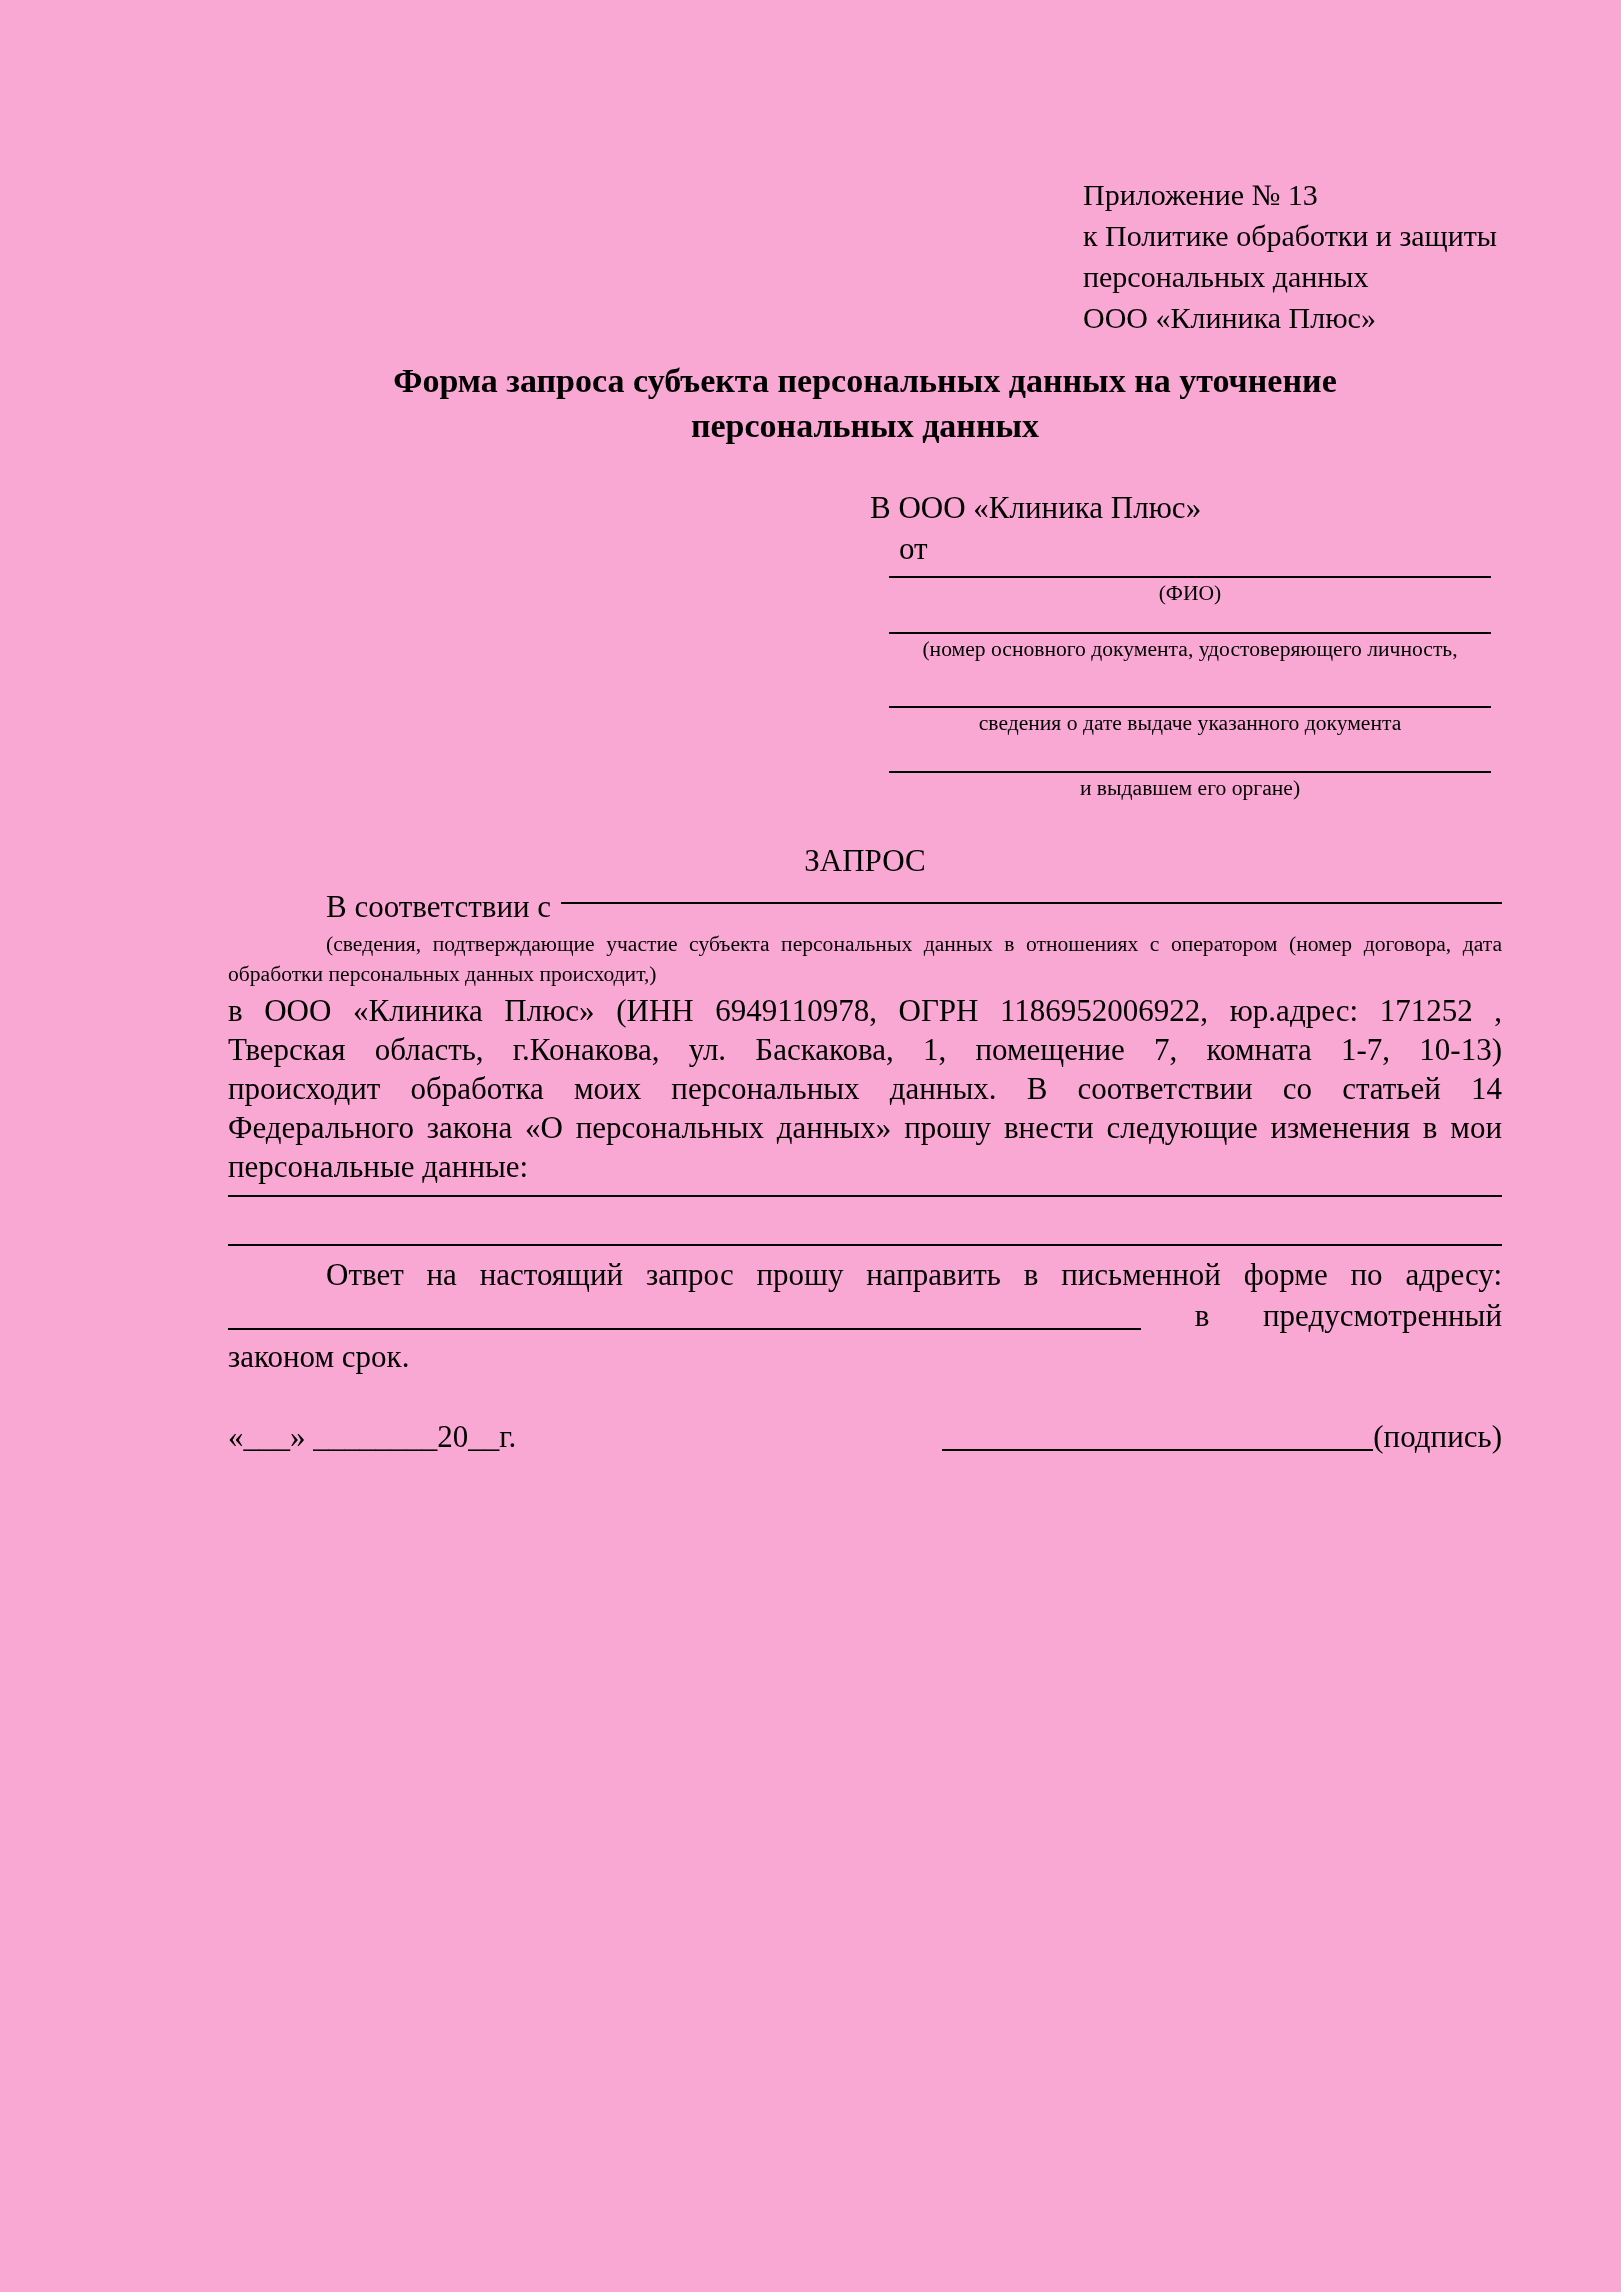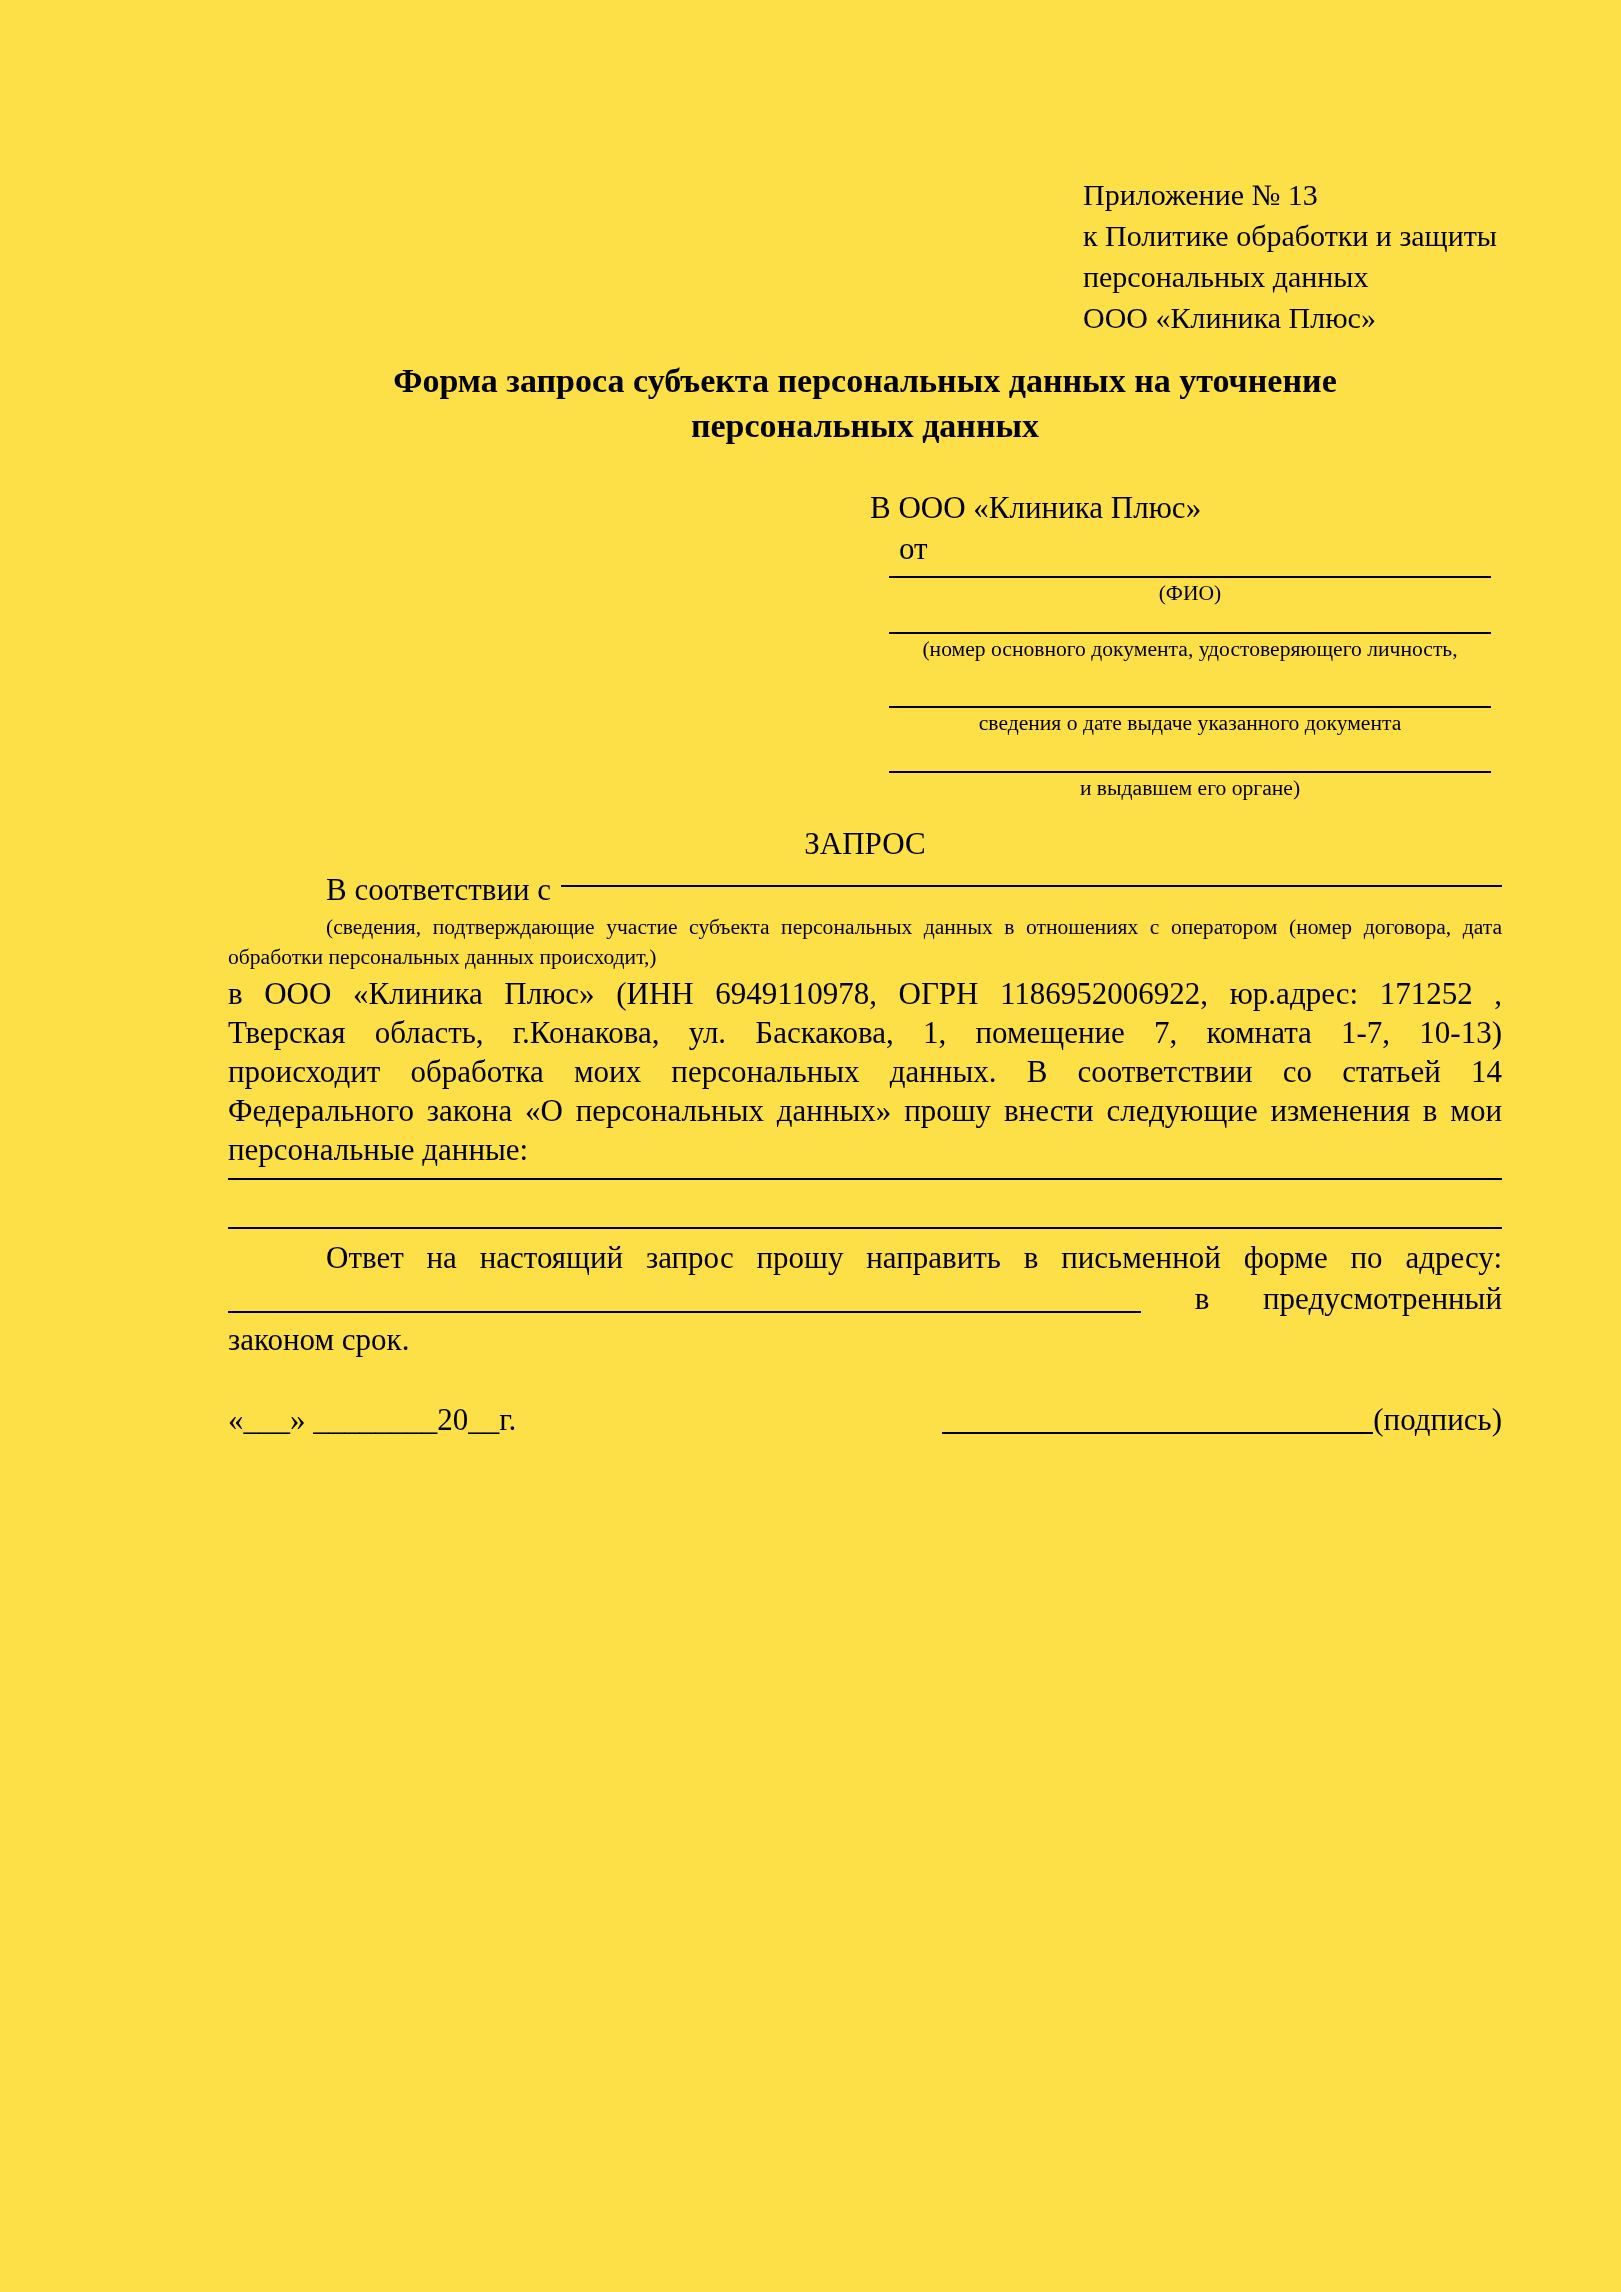--- a/index.html
+++ b/index.html
@@ -1,21 +1,21 @@
 <!DOCTYPE html>
 <html><head>
 <meta charset="utf-8">
 <style>
   * { margin: 0; padding: 0; box-sizing: border-box; }
   html, body { background: #ffffff; }
   .page {
     position: relative;
     width: 1621px;
     height: 2293px;
-    background: #fde047;
+    background: #f9a8d4;
     color: #000000;
     font-family: "Liberation Serif", "DejaVu Serif", serif;
     font-size: 31px;
     line-height: 39px;
     padding: 0 119px 0 228px;
     overflow: hidden;
   }
 
   
   .annex { padding-top: 174px; margin-left: 855px; line-height: 41px; font-size: 30px; }
@@ -28,21 +28,21 @@
   .addr-from { margin-left: 671px; line-height: 41px; }
   .fields { margin-left: 661px; width: 602px; }
   .u-line { border-bottom: 2.9px solid #000; }
   .u1 { height: 9.8px; }
   .u2 { height: 27.4px; }
   .u3 { height: 45px; }
   .u4 { height: 37px; }
   .cap { font-size: 21.6px; line-height: 26.5px; text-align: center; padding-top: 2px; }
 
   
-  .req-heading { margin-top: 22px; text-align: center; font-size: 31px; }
+  .req-heading { margin-top: 39px; text-align: center; font-size: 31px; }
   .accordance { margin-top: 5.9px; display: flex; align-items: center; padding-left: 98px; line-height: 41px; }
   .accordance .fill { flex: 1; border-bottom: 2.9px solid #000; margin: 0 0 5.9px 9.8px; }
 
   .fine-print { margin-top: 2px; font-size: 21.6px; line-height: 30px; }
   .fp-first { text-indent: 98px; }
   .just { text-align: justify; text-align-last: justify; }
 
   .body-par { margin-top: 2px; line-height: 39px; }
 
   .blank-line { border-bottom: 2.9px solid #000; }

